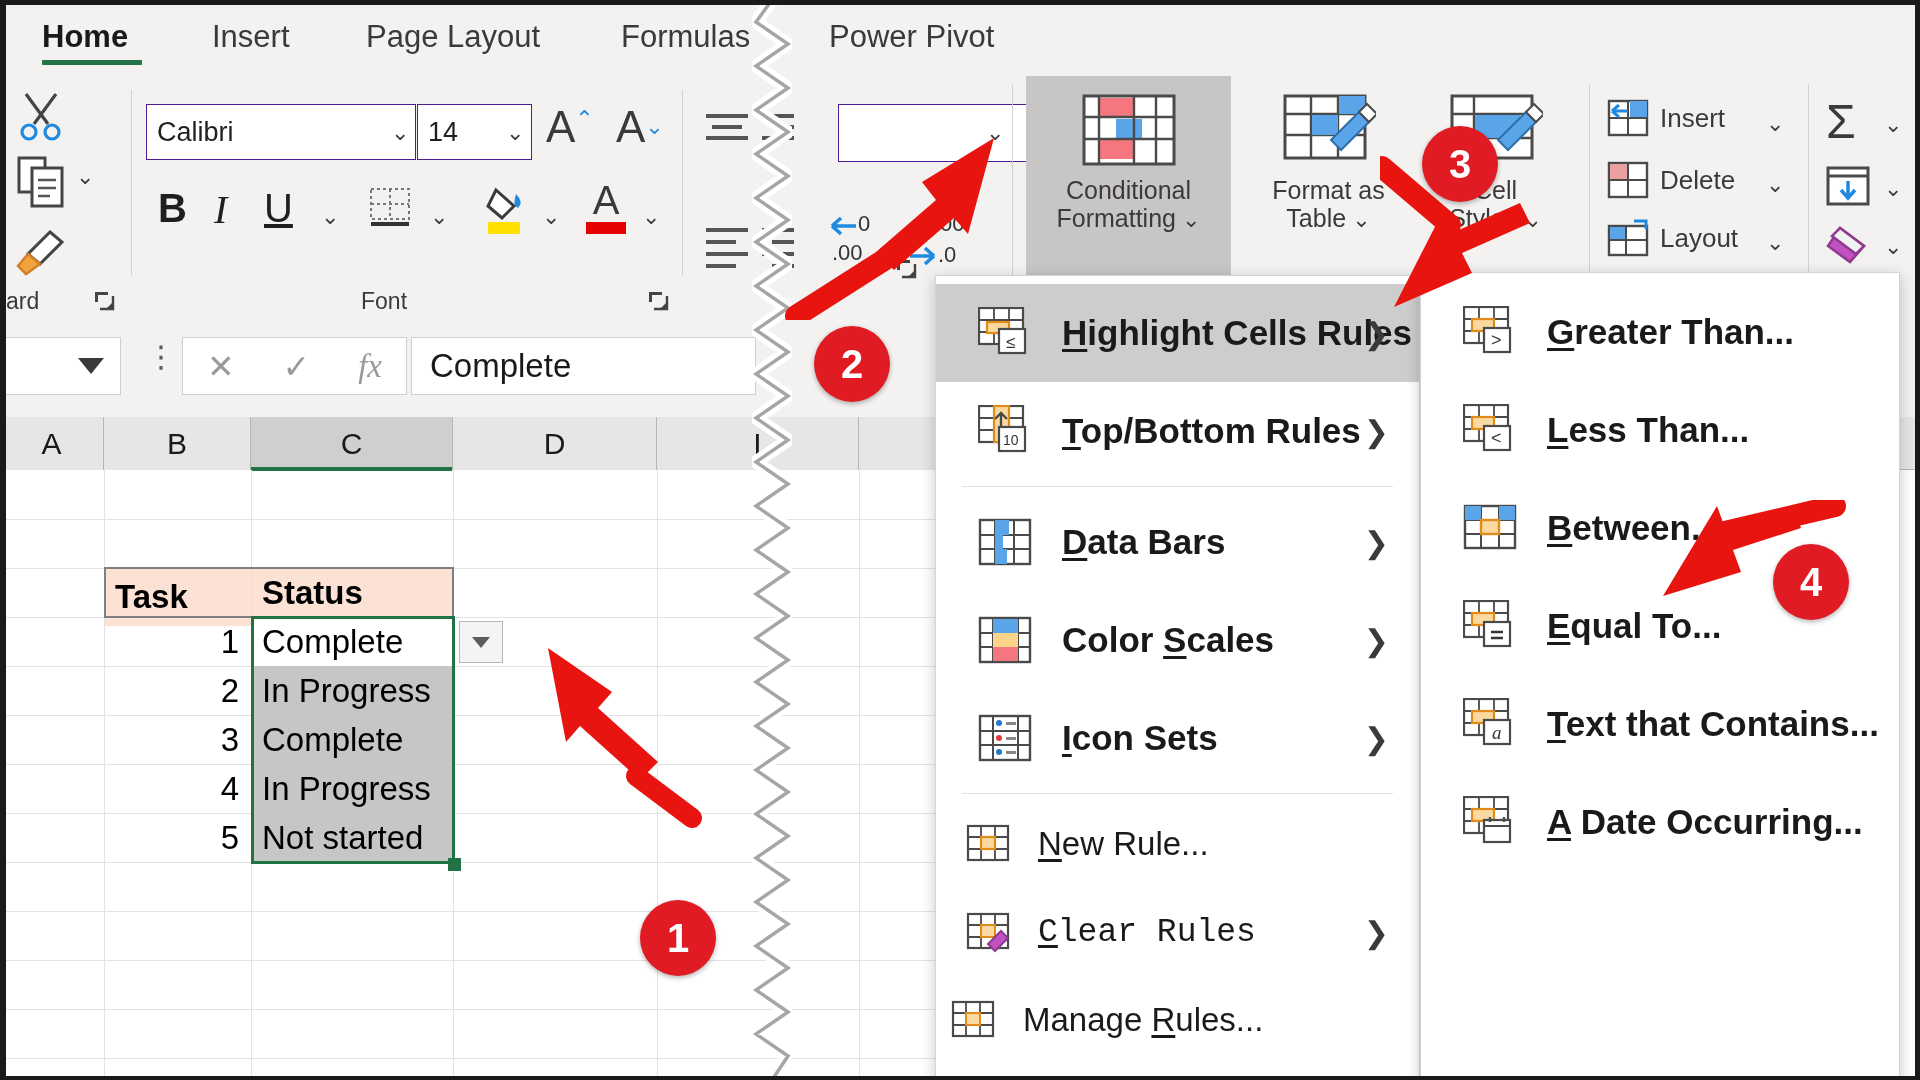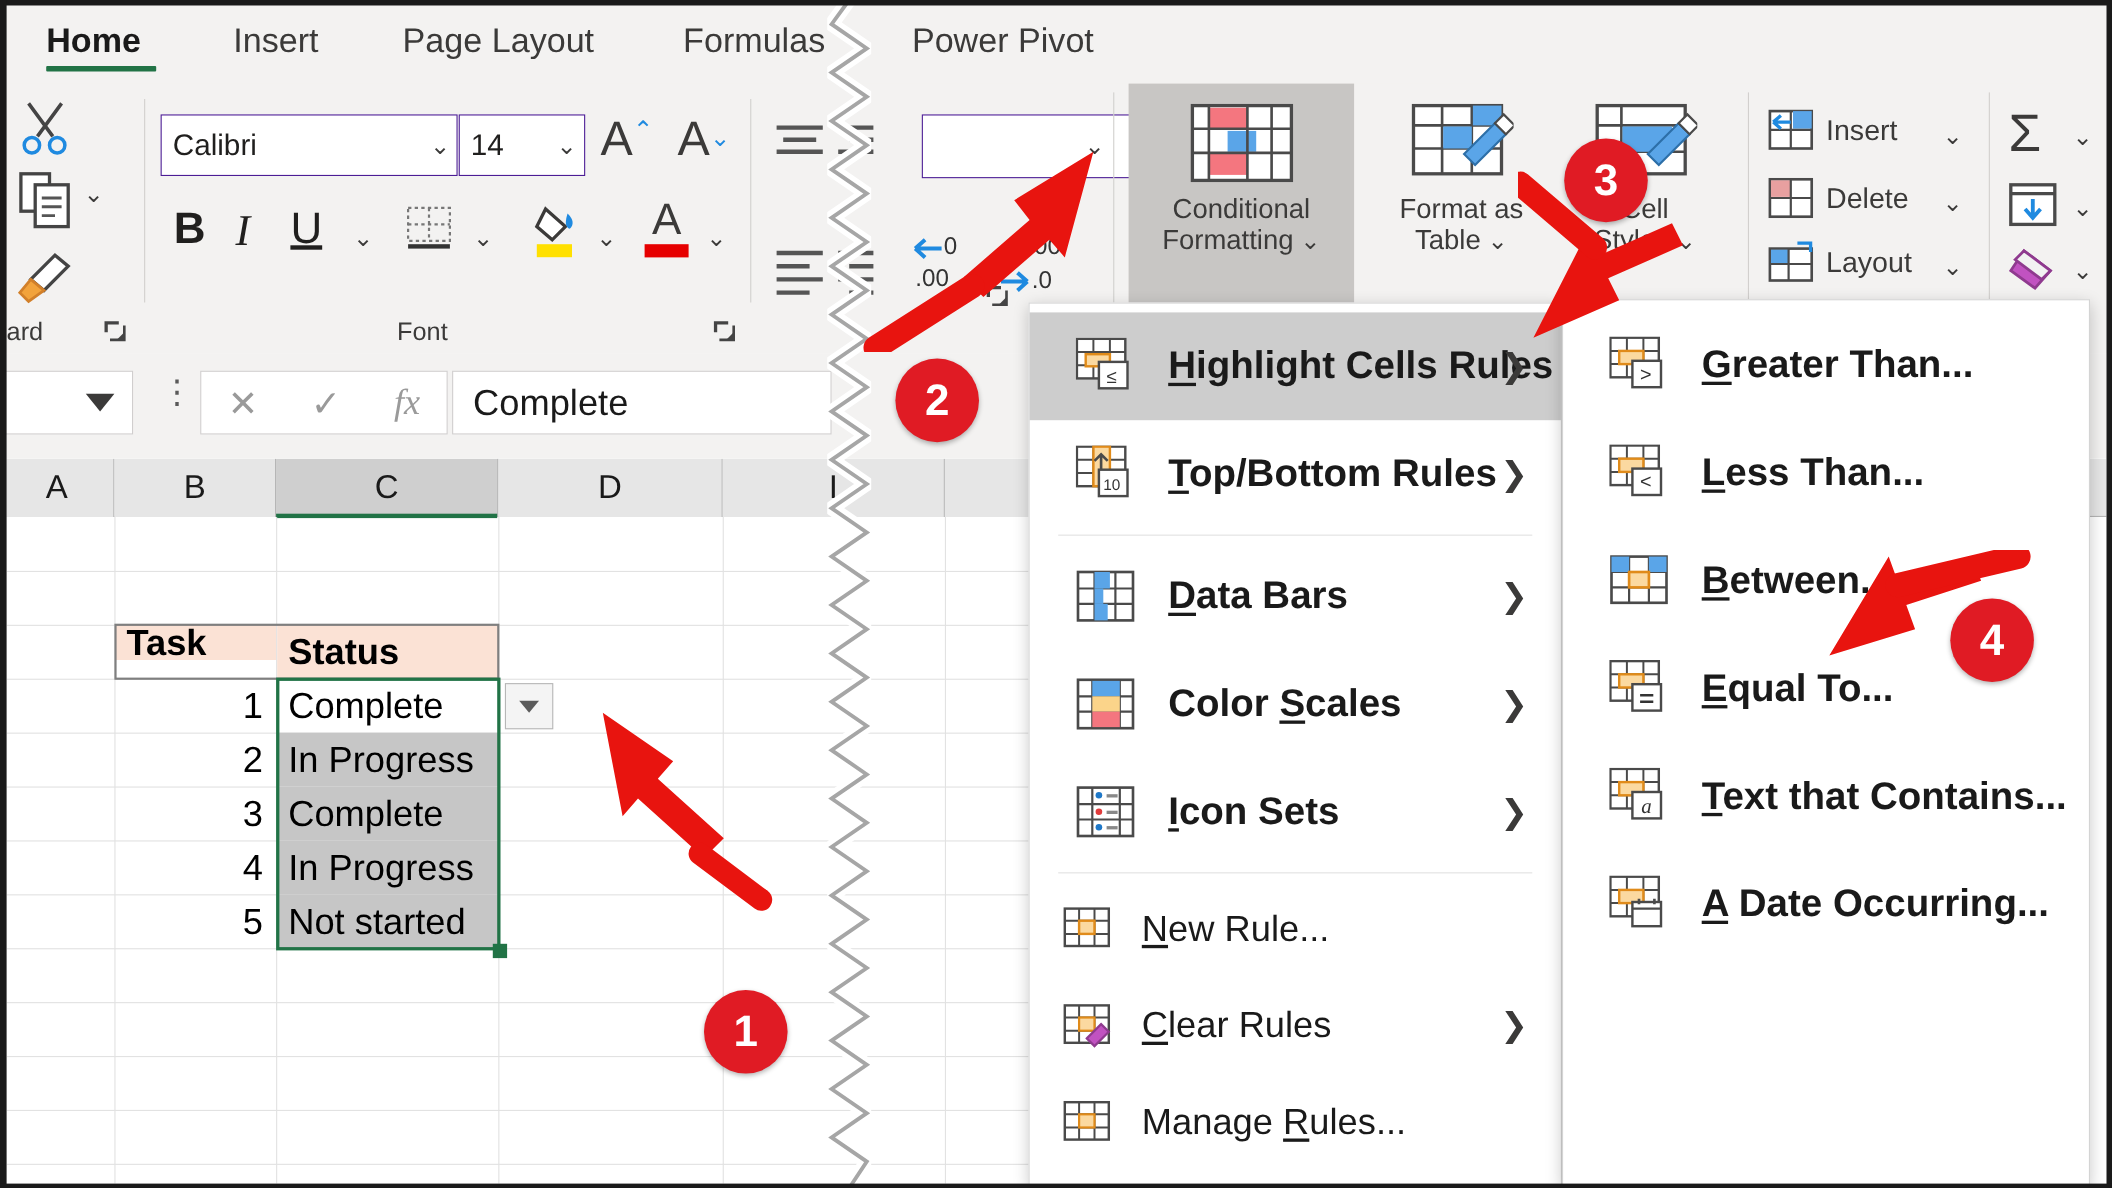--- a/index.html
+++ b/index.html
@@ -402,21 +402,21 @@
     <div class="gline-h" style="left:0; top:249px;  width:1050px;"></div>
     <div class="gline-h" style="left:0; top:298px;  width:1050px;"></div>
     <div class="gline-h" style="left:0; top:347px;  width:1050px;"></div>
     <div class="gline-h" style="left:0; top:396px;  width:1050px;"></div>
     <div class="gline-h" style="left:0; top:445px;  width:1050px;"></div>
     <div class="gline-h" style="left:0; top:494px;  width:1050px;"></div>
     <div class="gline-h" style="left:0; top:543px;  width:1050px;"></div>
     <div class="gline-h" style="left:0; top:592px;  width:1050px;"></div>
     <div class="gline-h" style="left:0; top:641px;  width:1050px;"></div>
 
-    <div class="cell hdrfill bold lpad" style="left:99px;  top:151px; width:146px; height:32px;">Task</div>
+    <div class="cell hdrfill bold lpad" style="left:99px;  top:151px; width:146px; height:58px;">Task</div>
     <div class="cell hdrfill bold lpad" style="left:246px; top:151px; width:201px; height:49px;">Status</div>
     <div class="hdrbox-border" style="left:98px; top:150px; width:350px; height:51px;"></div>
 
     <div class="cell rpad" style="left:99px; top:200px; width:146px; height:49px;">1</div>
     <div class="cell rpad" style="left:99px; top:249px; width:146px; height:49px;">2</div>
     <div class="cell rpad" style="left:99px; top:298px; width:146px; height:49px;">3</div>
     <div class="cell rpad" style="left:99px; top:347px; width:146px; height:49px;">4</div>
     <div class="cell rpad" style="left:99px; top:396px; width:146px; height:49px;">5</div>
 
     <div class="cell lpad" style="left:246px; top:200px; width:201px; height:49px; background:#ffffff;">Complete</div>
@@ -537,25 +537,25 @@
 
     <div class="mitem plain" style="height:88px; padding-left:30px;">
       <span class="micon sm">
         <svg width="46" height="42" viewBox="0 0 46 42">
           <rect x="2" y="3" width="40" height="34" fill="#fff" stroke="#4a4a4a" stroke-width="2.2"></rect>
           <path d="M2 14h40 M2 26h40 M15 3v34 M29 3v34" stroke="#4a4a4a" stroke-width="1.8"></path>
           <rect x="15" y="14" width="14" height="12" fill="#fbd9a0" stroke="#e08b1a" stroke-width="2"></rect>
           <path d="M22 33 L35 20 l7 7 L29 40 Z" fill="#c152c1" stroke="#8f3a8f" stroke-width="2"></path>
         </svg>
       </span>
-      <span class="mlabel" style="font-weight:normal;"><span class="uline">C</span>lear Rules</span>
+      <span class="mlabel" style="font-weight:normal;font-family:Liberation Mono, monospace;"><span class="uline">C</span>lear Rules</span>
       <span class="arrowr">❯</span>
     </div>
 
-    <div class="mitem plain" style="height:88px; padding-left:30px;">
+    <div class="mitem plain" style="height:88px; padding-left:15px;">
       <span class="micon sm">
         <svg width="46" height="42" viewBox="0 0 46 42">
           <rect x="2" y="3" width="40" height="34" fill="#fff" stroke="#4a4a4a" stroke-width="2.2"></rect>
           <path d="M2 14h40 M2 26h40 M15 3v34 M29 3v34" stroke="#4a4a4a" stroke-width="1.8"></path>
           <rect x="15" y="14" width="14" height="12" fill="#fbd9a0" stroke="#e08b1a" stroke-width="2"></rect>
         </svg>
       </span>
       <span class="mlabel" style="font-weight:normal;">Manage <span class="uline">R</span>ules...</span>
     </div>
   </div>

